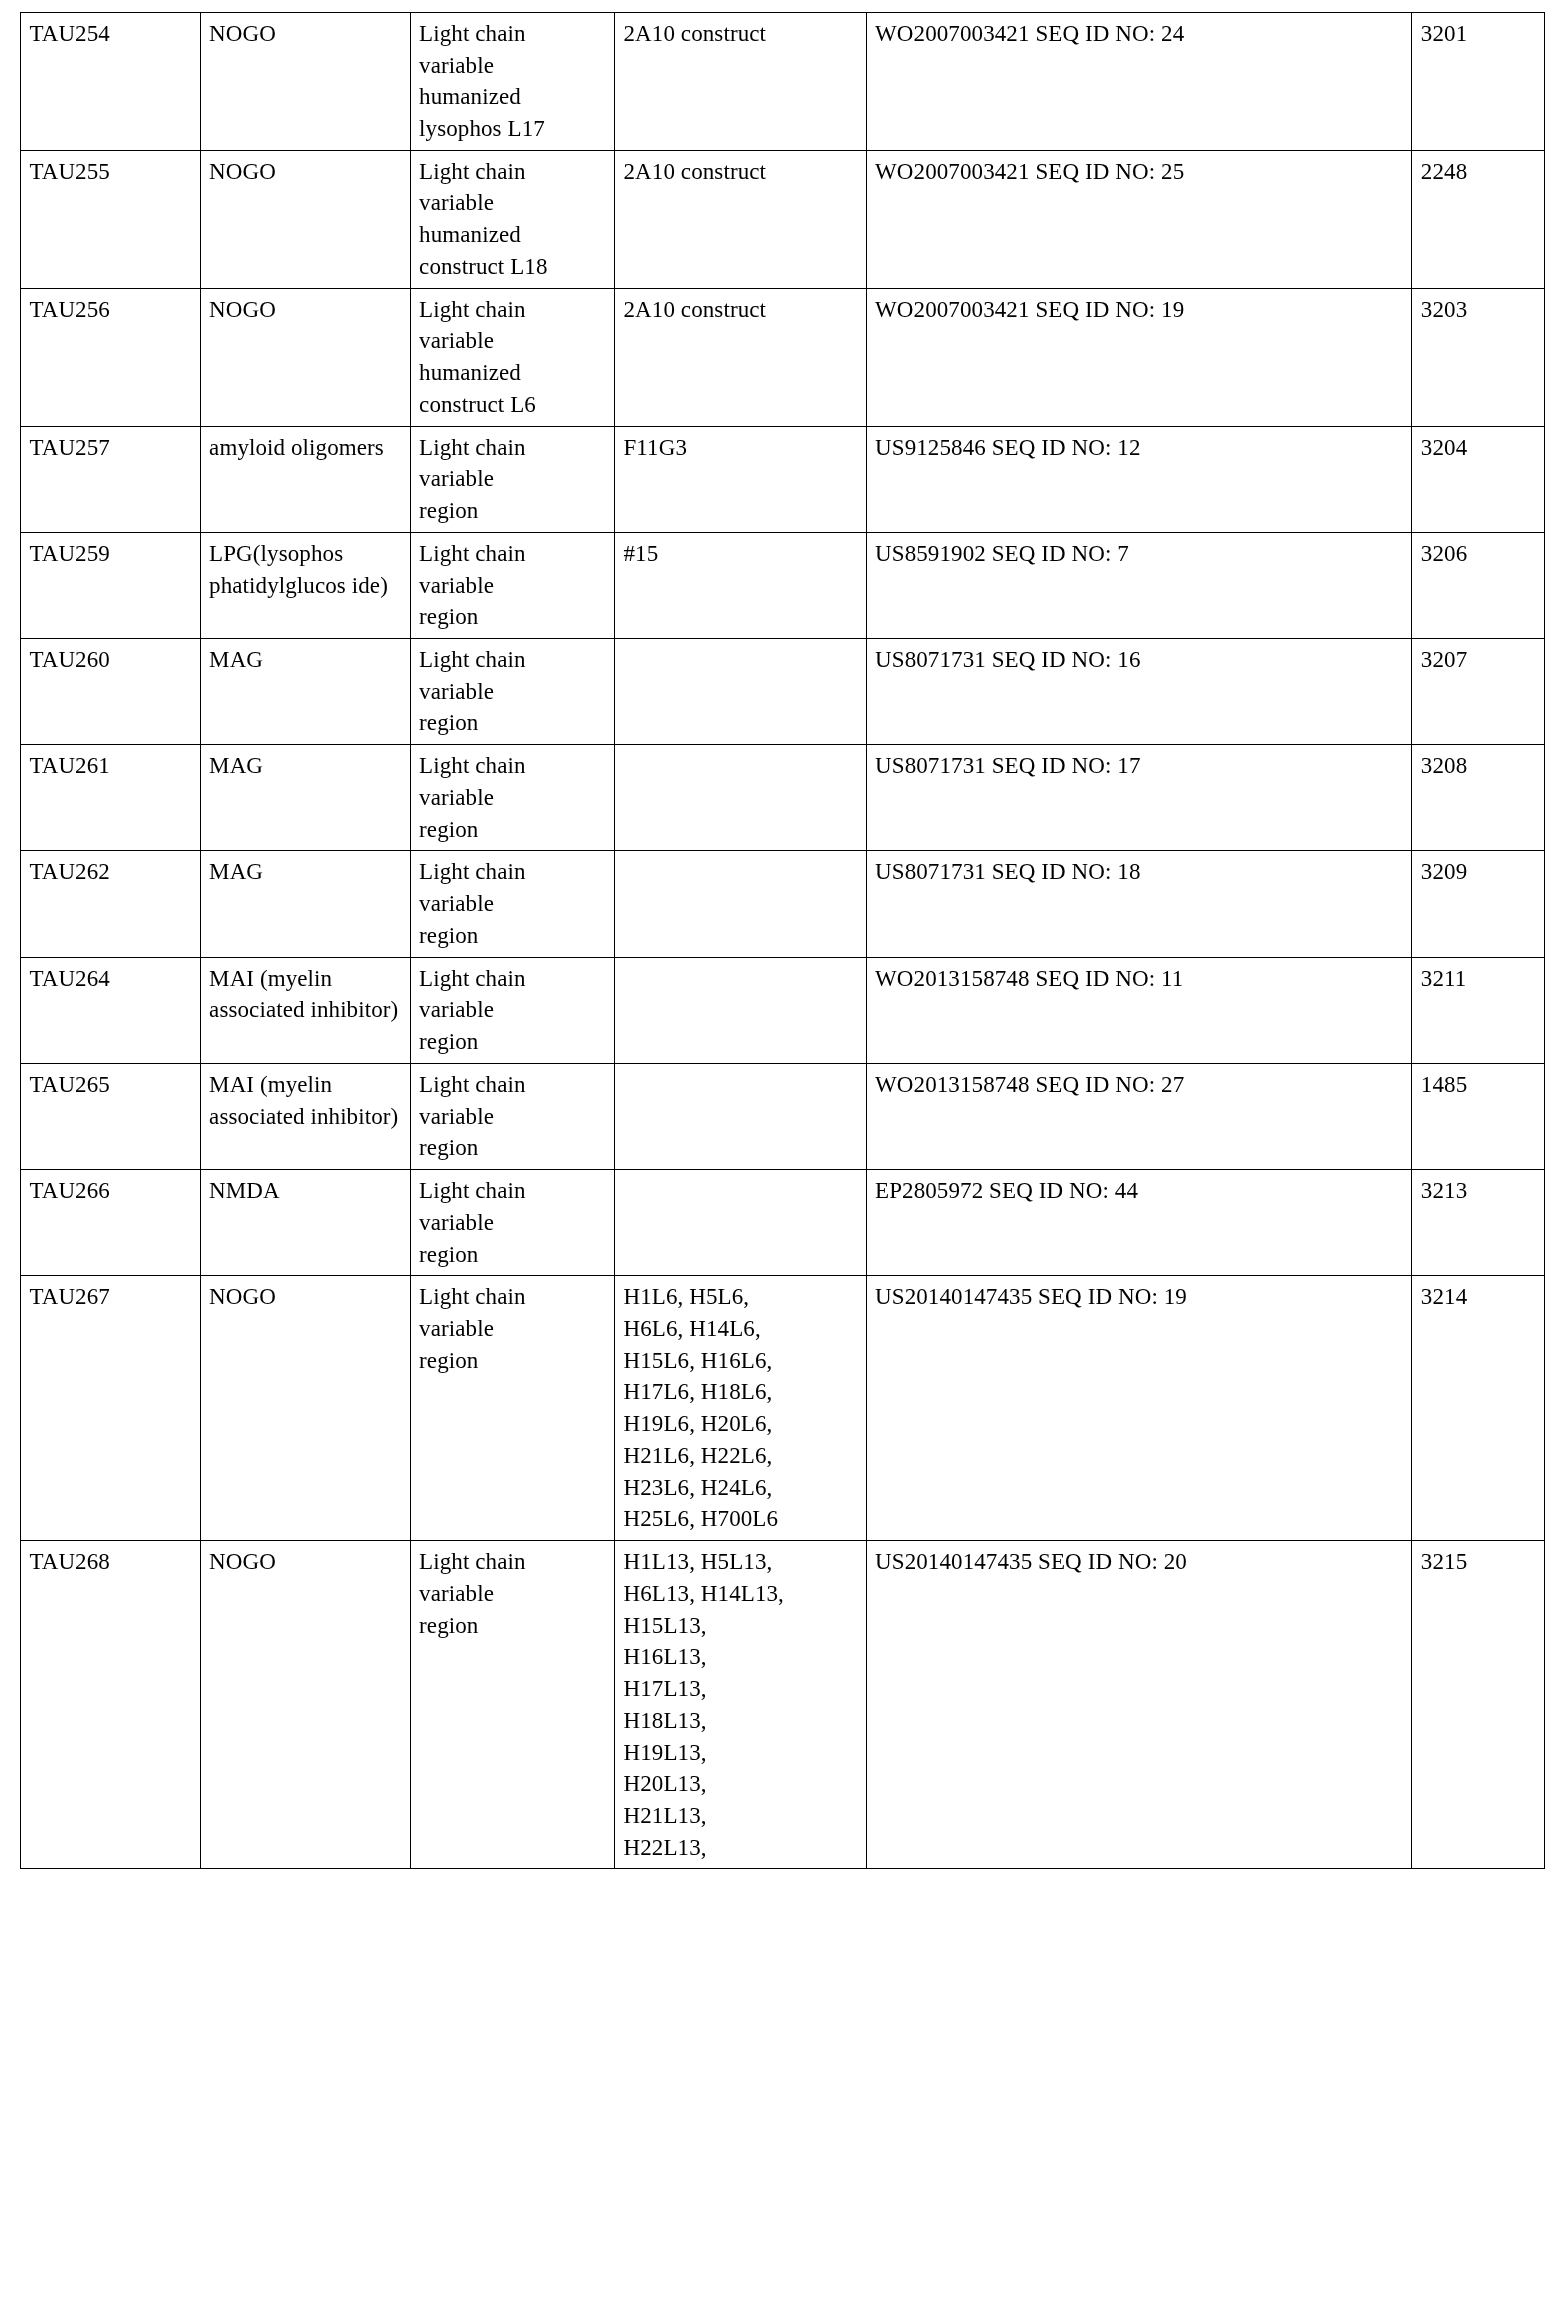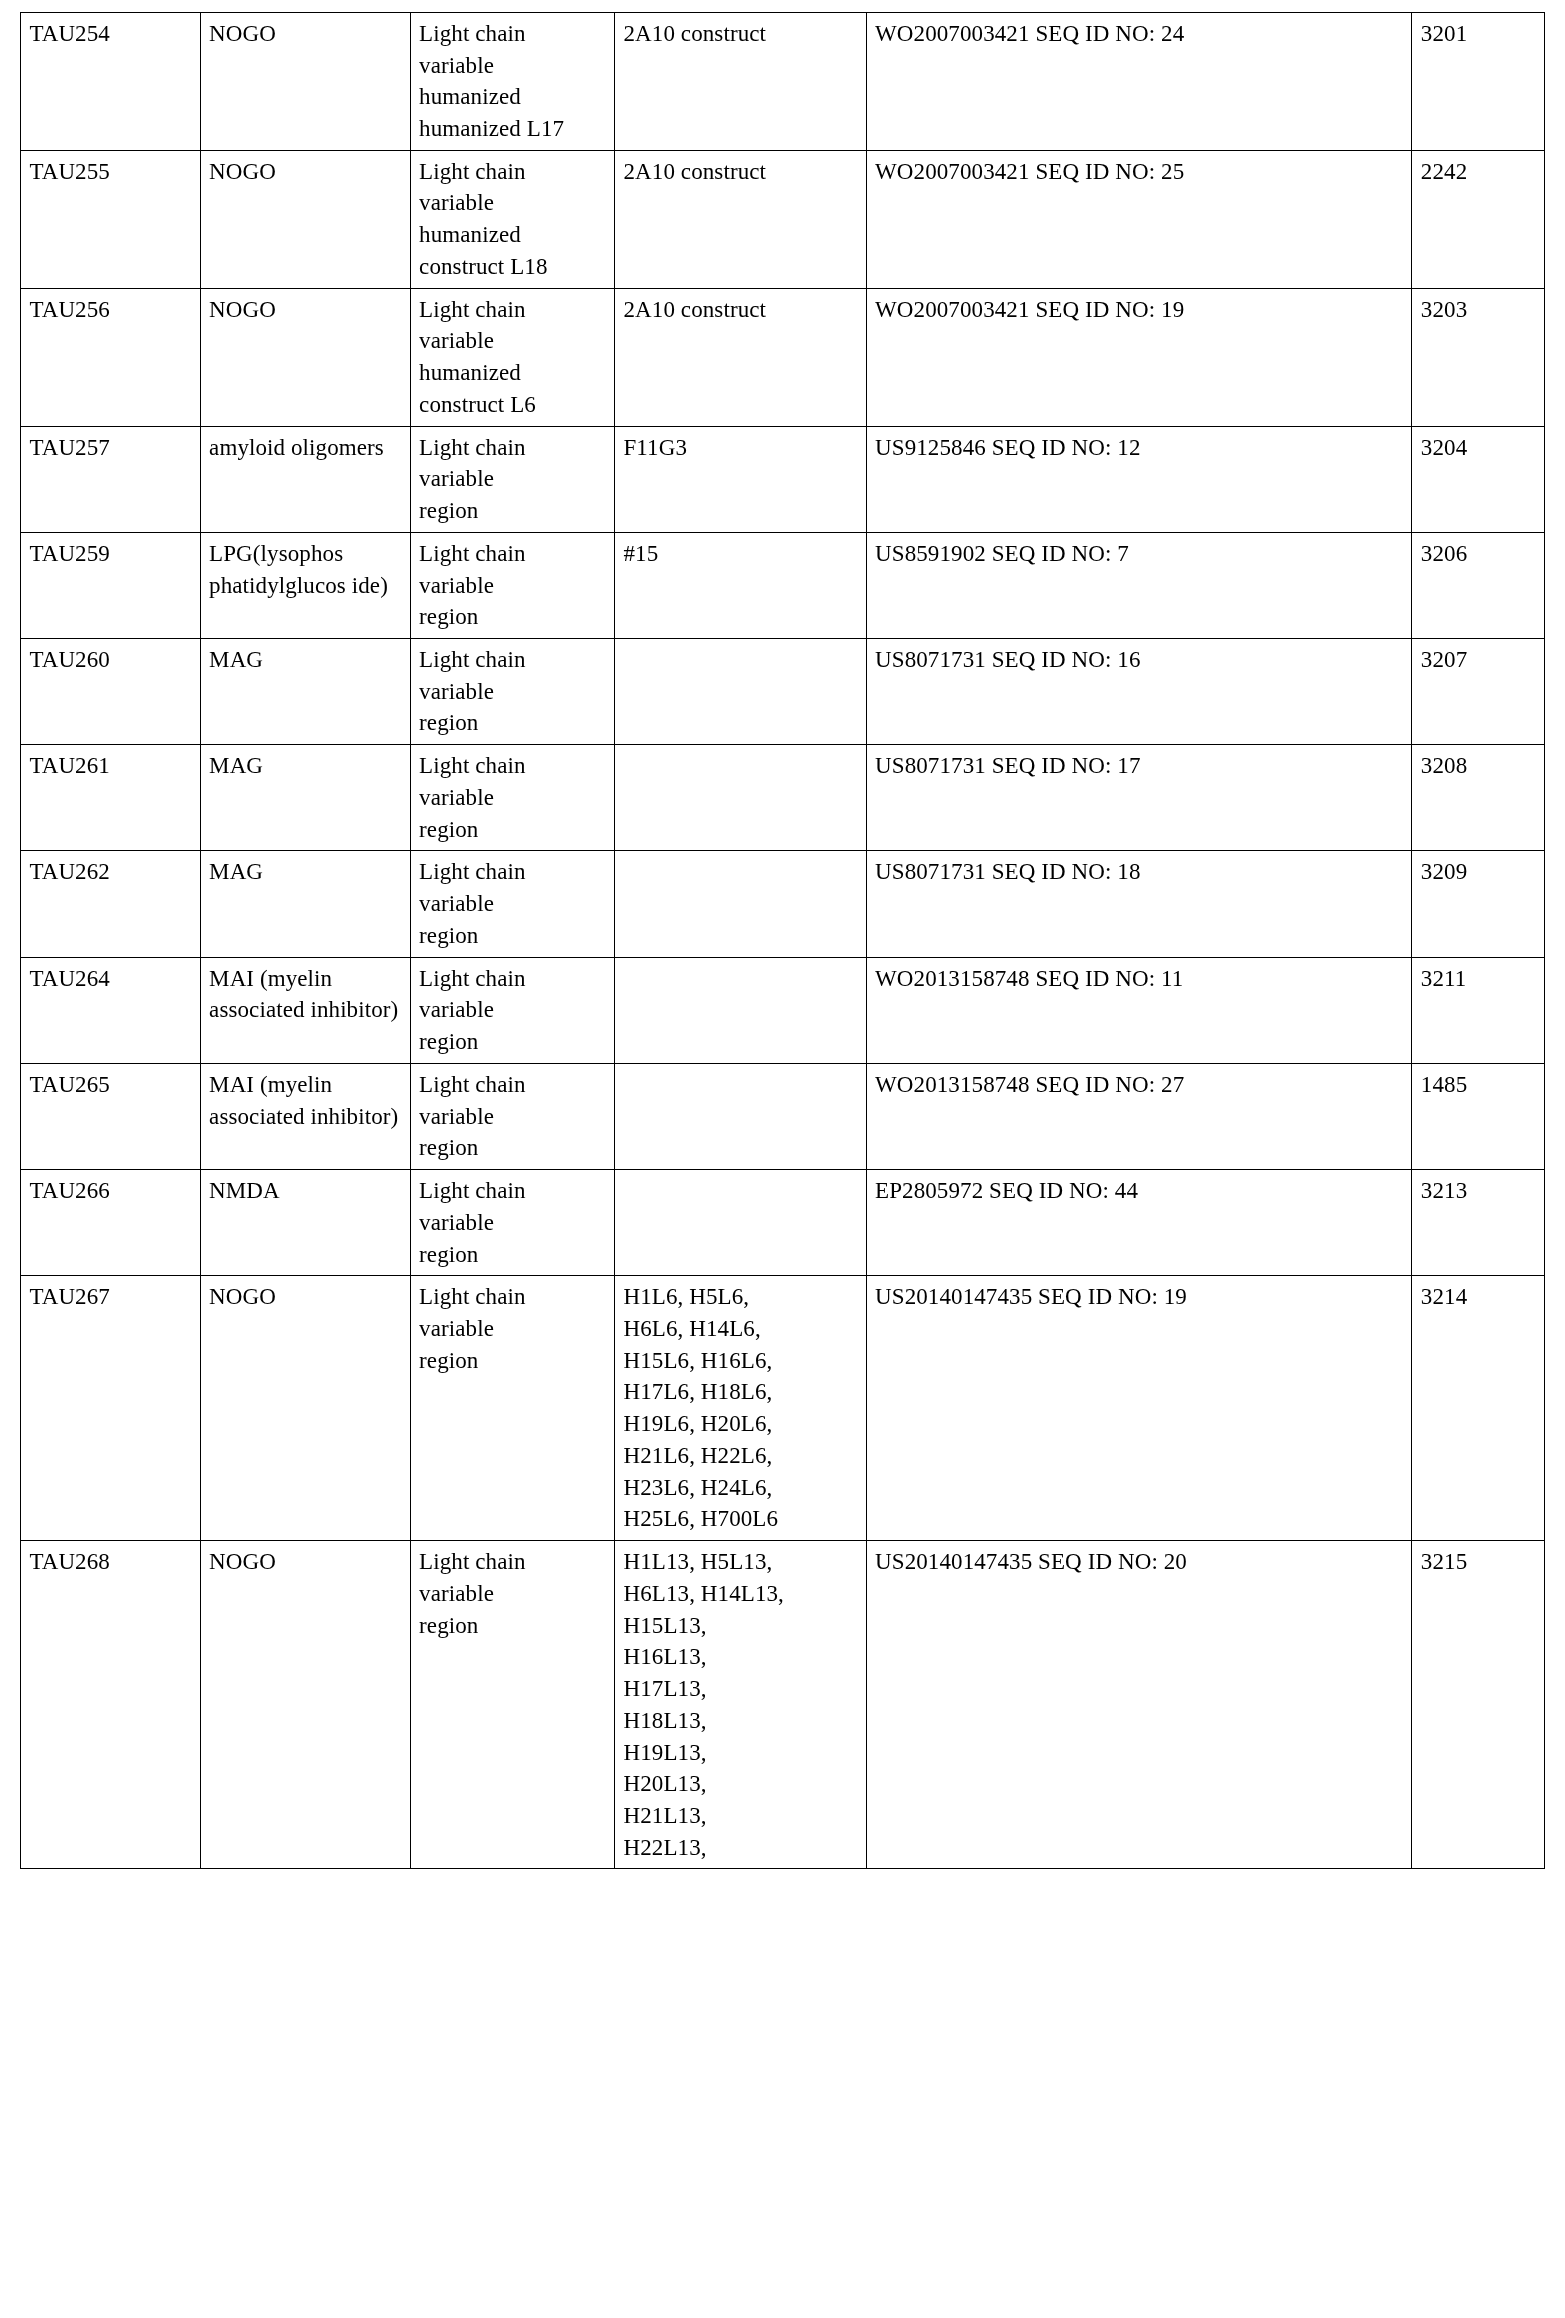--- a/index.html
+++ b/index.html
@@ -74,42 +74,42 @@
       <col class="c-num">
     </colgroup>
     <tbody>
         <tr>
           <td>TAU254</td>
           <td>NOGO</td>
           <td class="cell-lines">
             <span>Light chain</span>
             <span>variable</span>
             <span>humanized</span>
-            <span>humanized L17</span>
+            <span>lysophos L17</span>
           </td>
           <td class="cell-lines">
             <span>2A10 construct</span>
           </td>
           <td>WO2007003421 SEQ ID NO: 24</td>
           <td>3201</td>
         </tr>
         <tr>
           <td>TAU255</td>
           <td>NOGO</td>
           <td class="cell-lines">
             <span>Light chain</span>
             <span>variable</span>
             <span>humanized</span>
             <span>construct L18</span>
           </td>
           <td class="cell-lines">
             <span>2A10 construct</span>
           </td>
           <td>WO2007003421 SEQ ID NO: 25</td>
-          <td>2242</td>
+          <td>2248</td>
         </tr>
         <tr>
           <td>TAU256</td>
           <td>NOGO</td>
           <td class="cell-lines">
             <span>Light chain</span>
             <span>variable</span>
             <span>humanized</span>
             <span>construct L6</span>
           </td>

